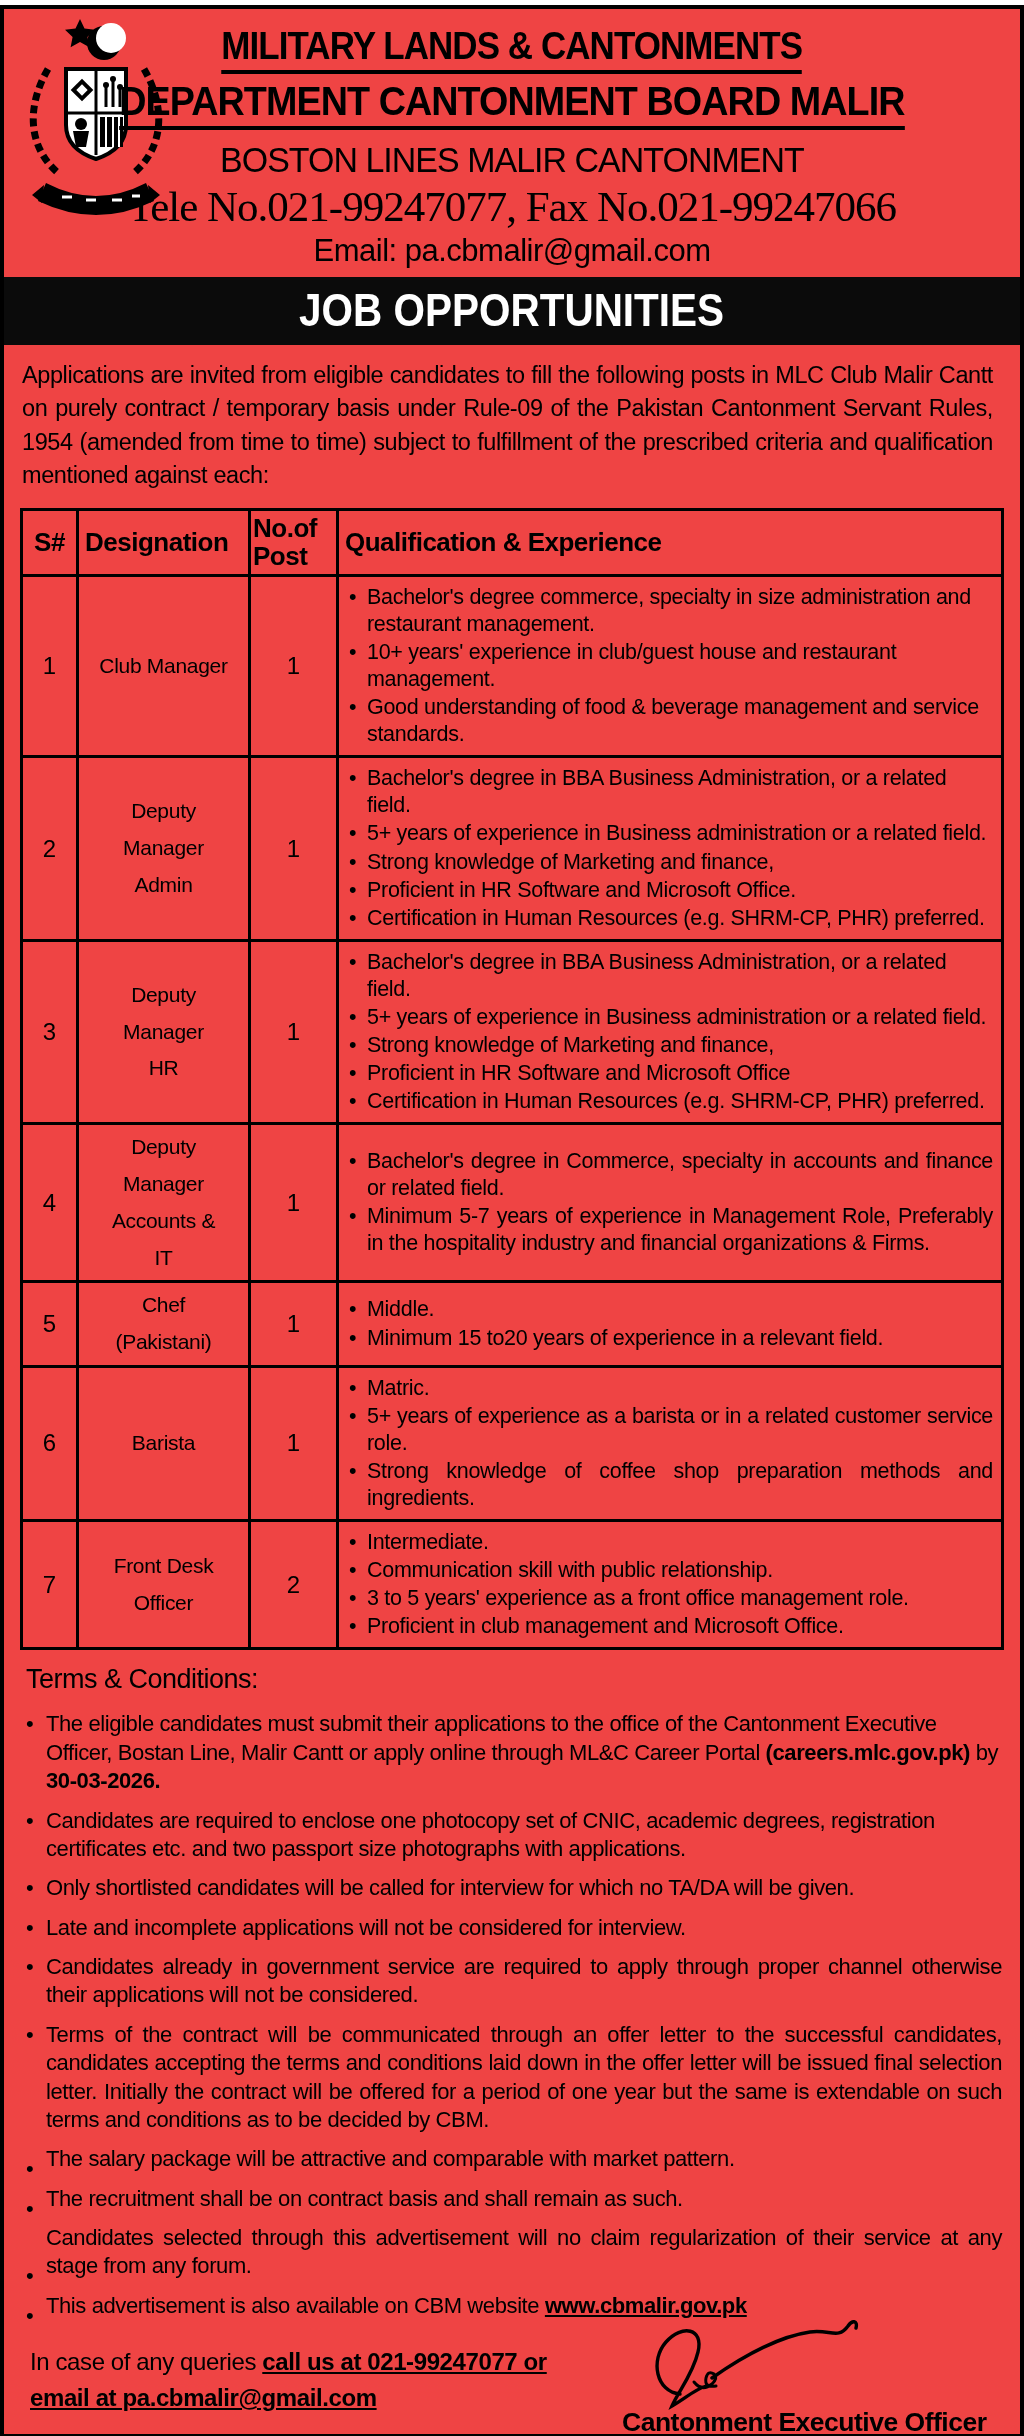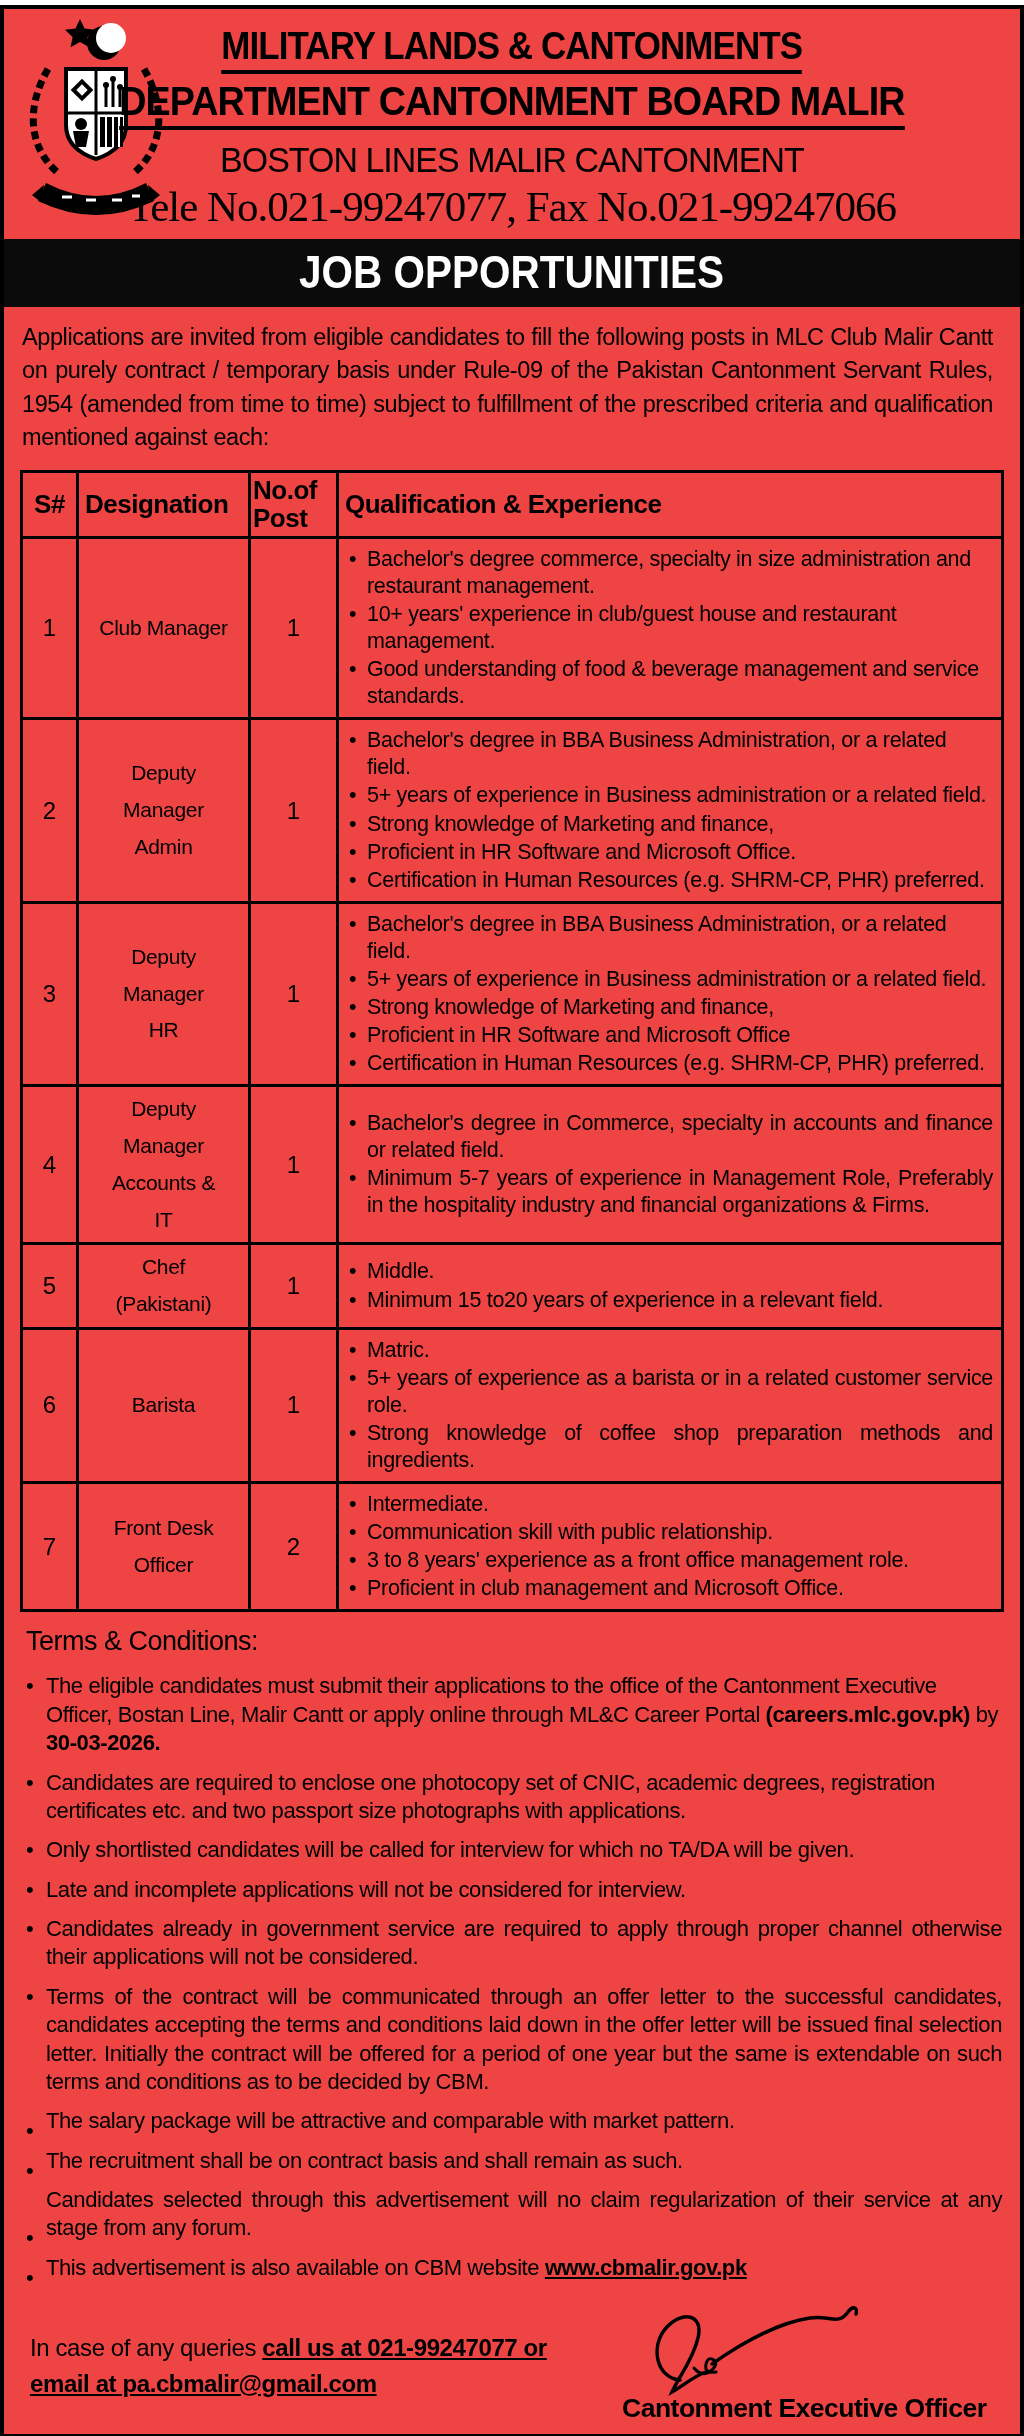--- a/index.html
+++ b/index.html
@@ -177,20 +177,21 @@
 
         <path d="M26 166 q50 26 100 0 l8 18 q-58 28 -116 0 z" fill="#000"></path>
         <path d="M24 168 l-12 10 10 8 z M128 168 l12 10 -10 8 z" fill="#000"></path>
         <path d="M42 180 h10 M66 183 h10 M92 183 h10 M112 179 h8" stroke="#fff" stroke-width="3"></path>
       </svg>
     </span>
     <span class="hdr-line"><span class="org1">MILITARY LANDS &amp; CANTONMENTS</span></span>
     <span class="hdr-line"><span class="org2">DEPARTMENT CANTONMENT BOARD MALIR</span></span>
     <span class="hdr-line"><span class="loc">BOSTON LINES MALIR CANTONMENT</span></span>
     <div class="tele">Tele No.021-99247077, Fax No.021-99247066</div>
+    <div class="mail">Email: pa.cbmalir@gmail.com</div>
   </div>
 
   <div class="banner">
     <span class="banner-title">JOB OPPORTUNITIES</span>
   </div>
 
   <div class="intro">Applications are invited from eligible candidates to fill the following posts in MLC Club Malir Cantt on purely contract / temporary basis under Rule-09 of the Pakistan Cantonment Servant Rules, 1954 (amended from time to time) subject to fulfillment of the prescribed criteria and qualification mentioned against each:</div>
 
   <table class="jobs">
     <colgroup>
@@ -293,21 +294,21 @@
         </tr>
         <tr>
           <td class="serial">7</td>
           <td class="desig">Front Desk
 Officer</td>
           <td class="posts">2</td>
           <td class="qual">
             <ul class="qlist">
               <li>Intermediate.</li>
               <li>Communication skill with public relationship.</li>
-              <li>3 to 8 years' experience as a front office management role.</li>
+              <li>3 to 5 years' experience as a front office management role.</li>
               <li>Proficient in club management and Microsoft Office.</li>
             </ul>
           </td>
         </tr>
       </tbody>
   </table>
 
   <div class="terms-head">Terms &amp; Conditions:</div>
   <div class="terms" id="terms-list">
       <div class="term"><span>The eligible candidates must submit their applications to the office of the Cantonment Executive Officer, Bostan Line, Malir Cantt or apply online through ML&amp;C Career Portal </span><span class="b">(careers.mlc.gov.pk)</span><span> by </span><span class="b">30-03-2026.</span></div>

